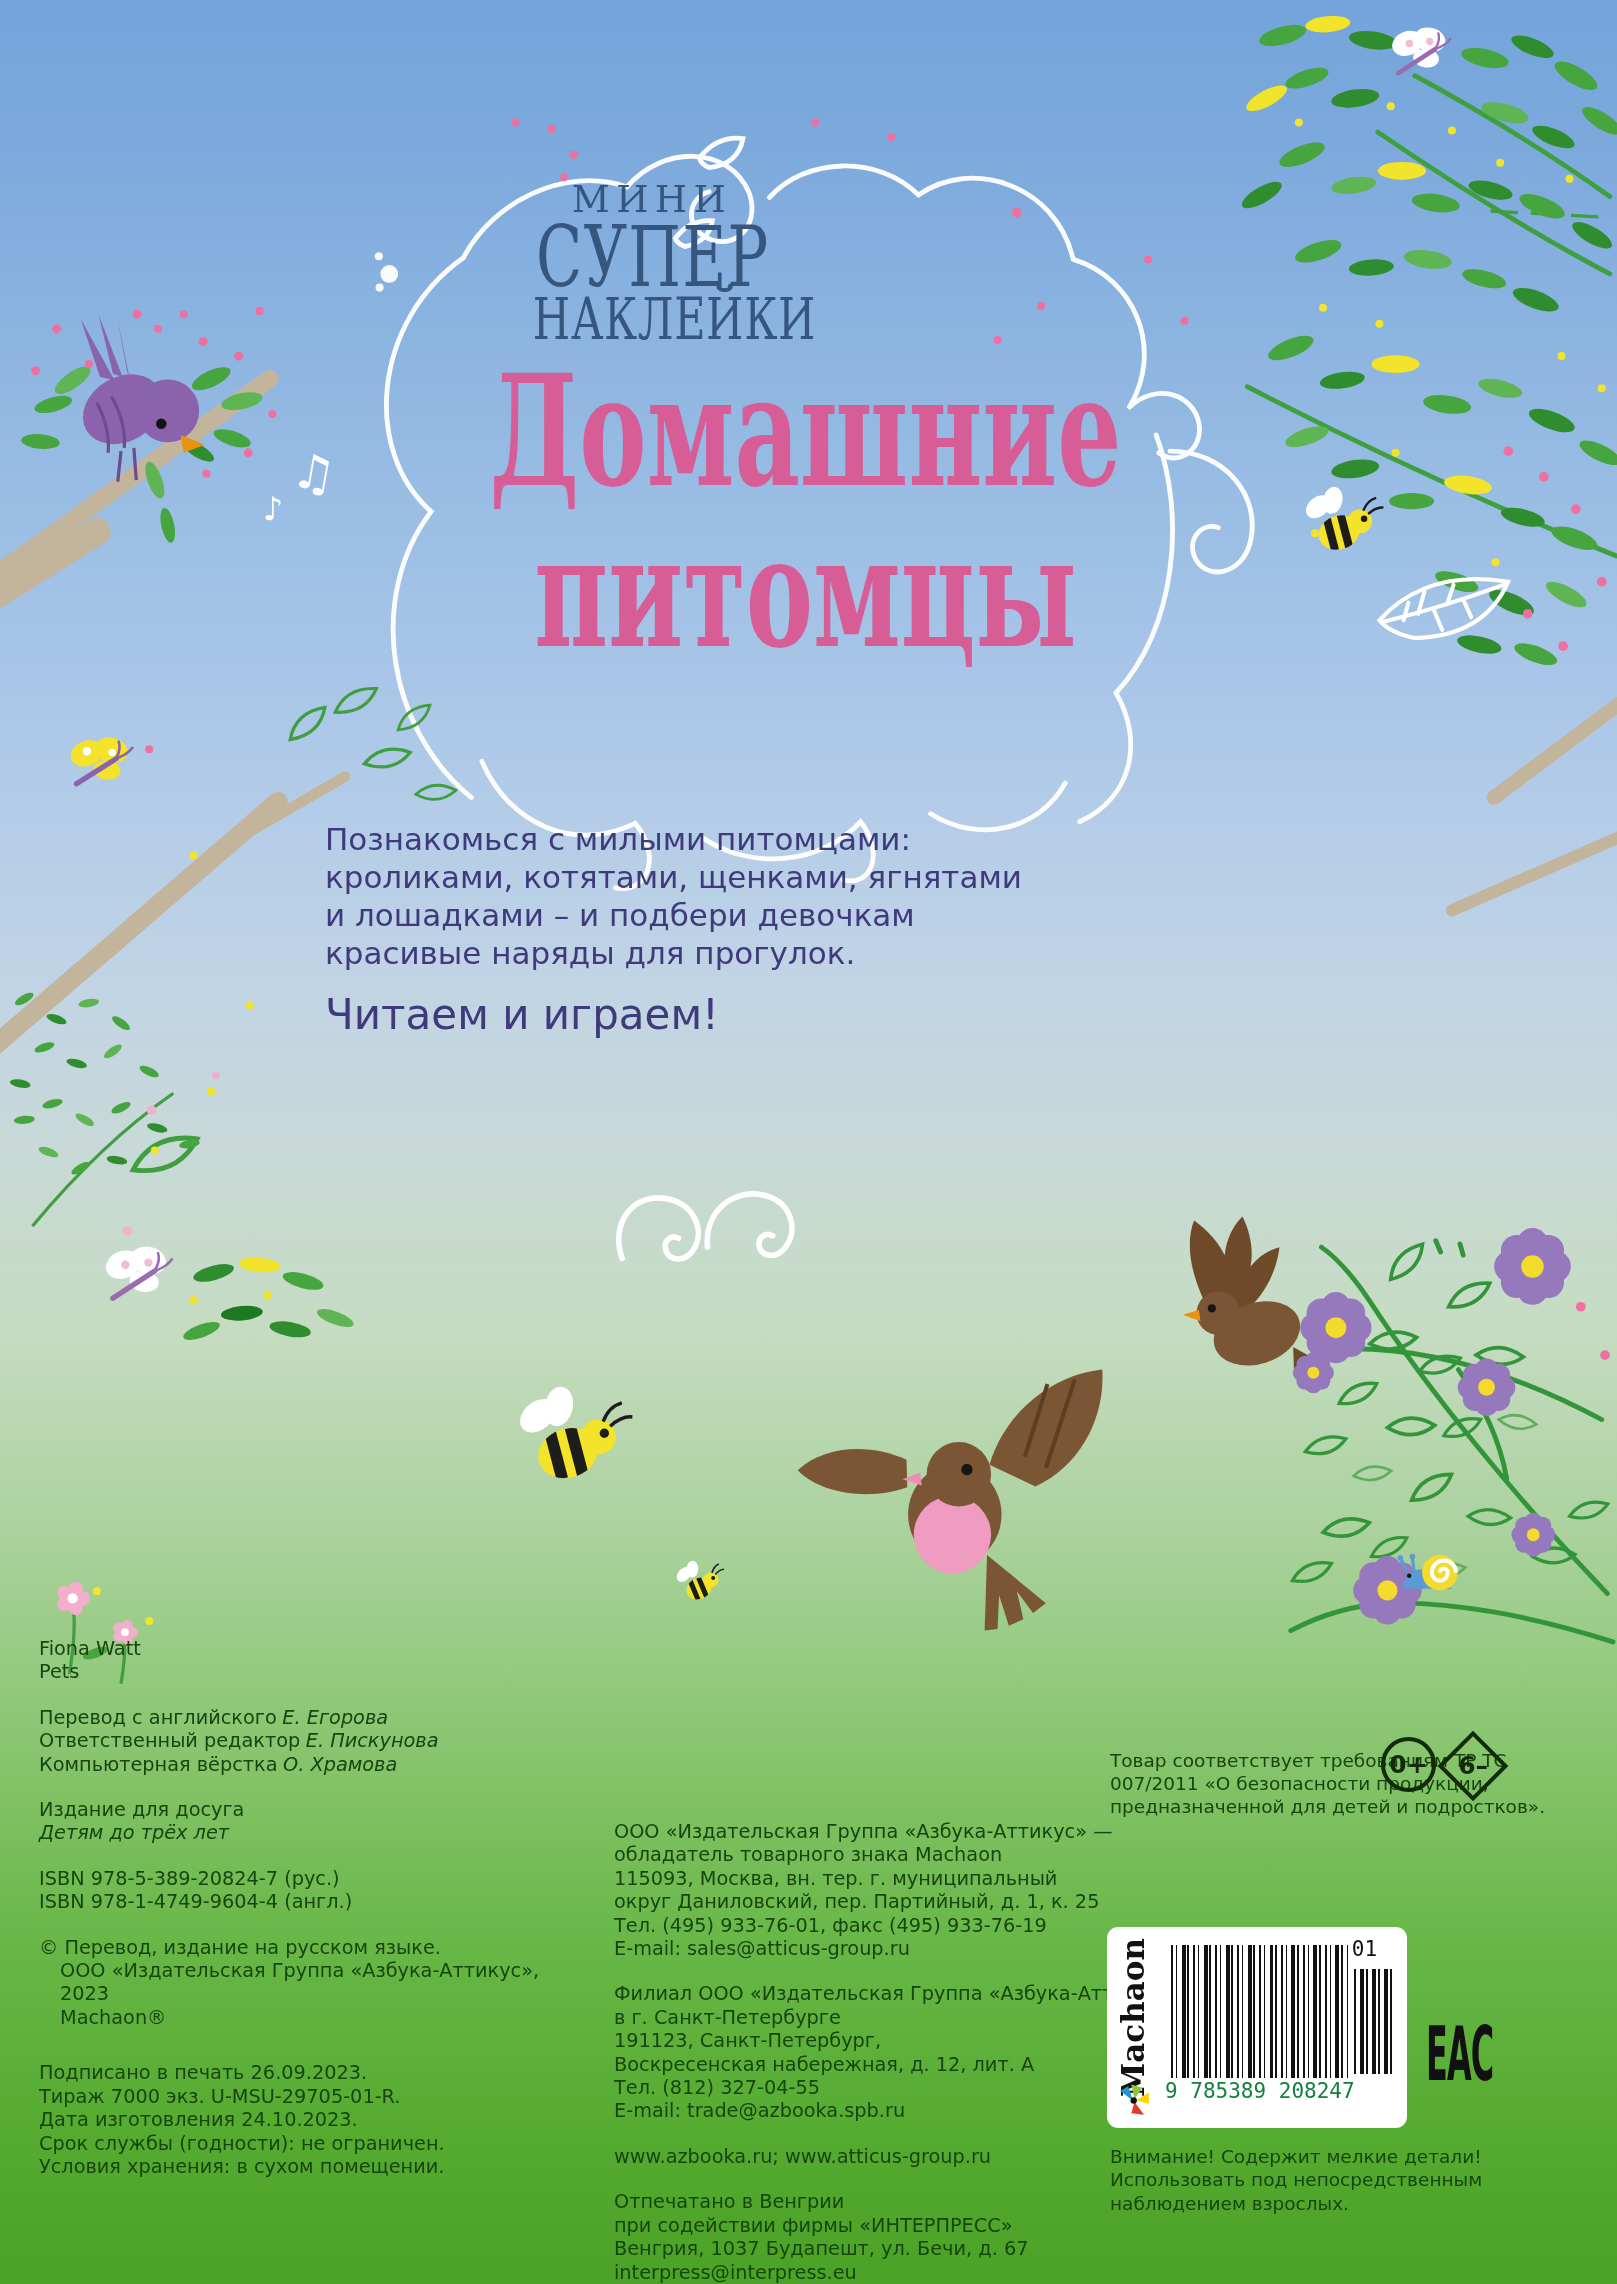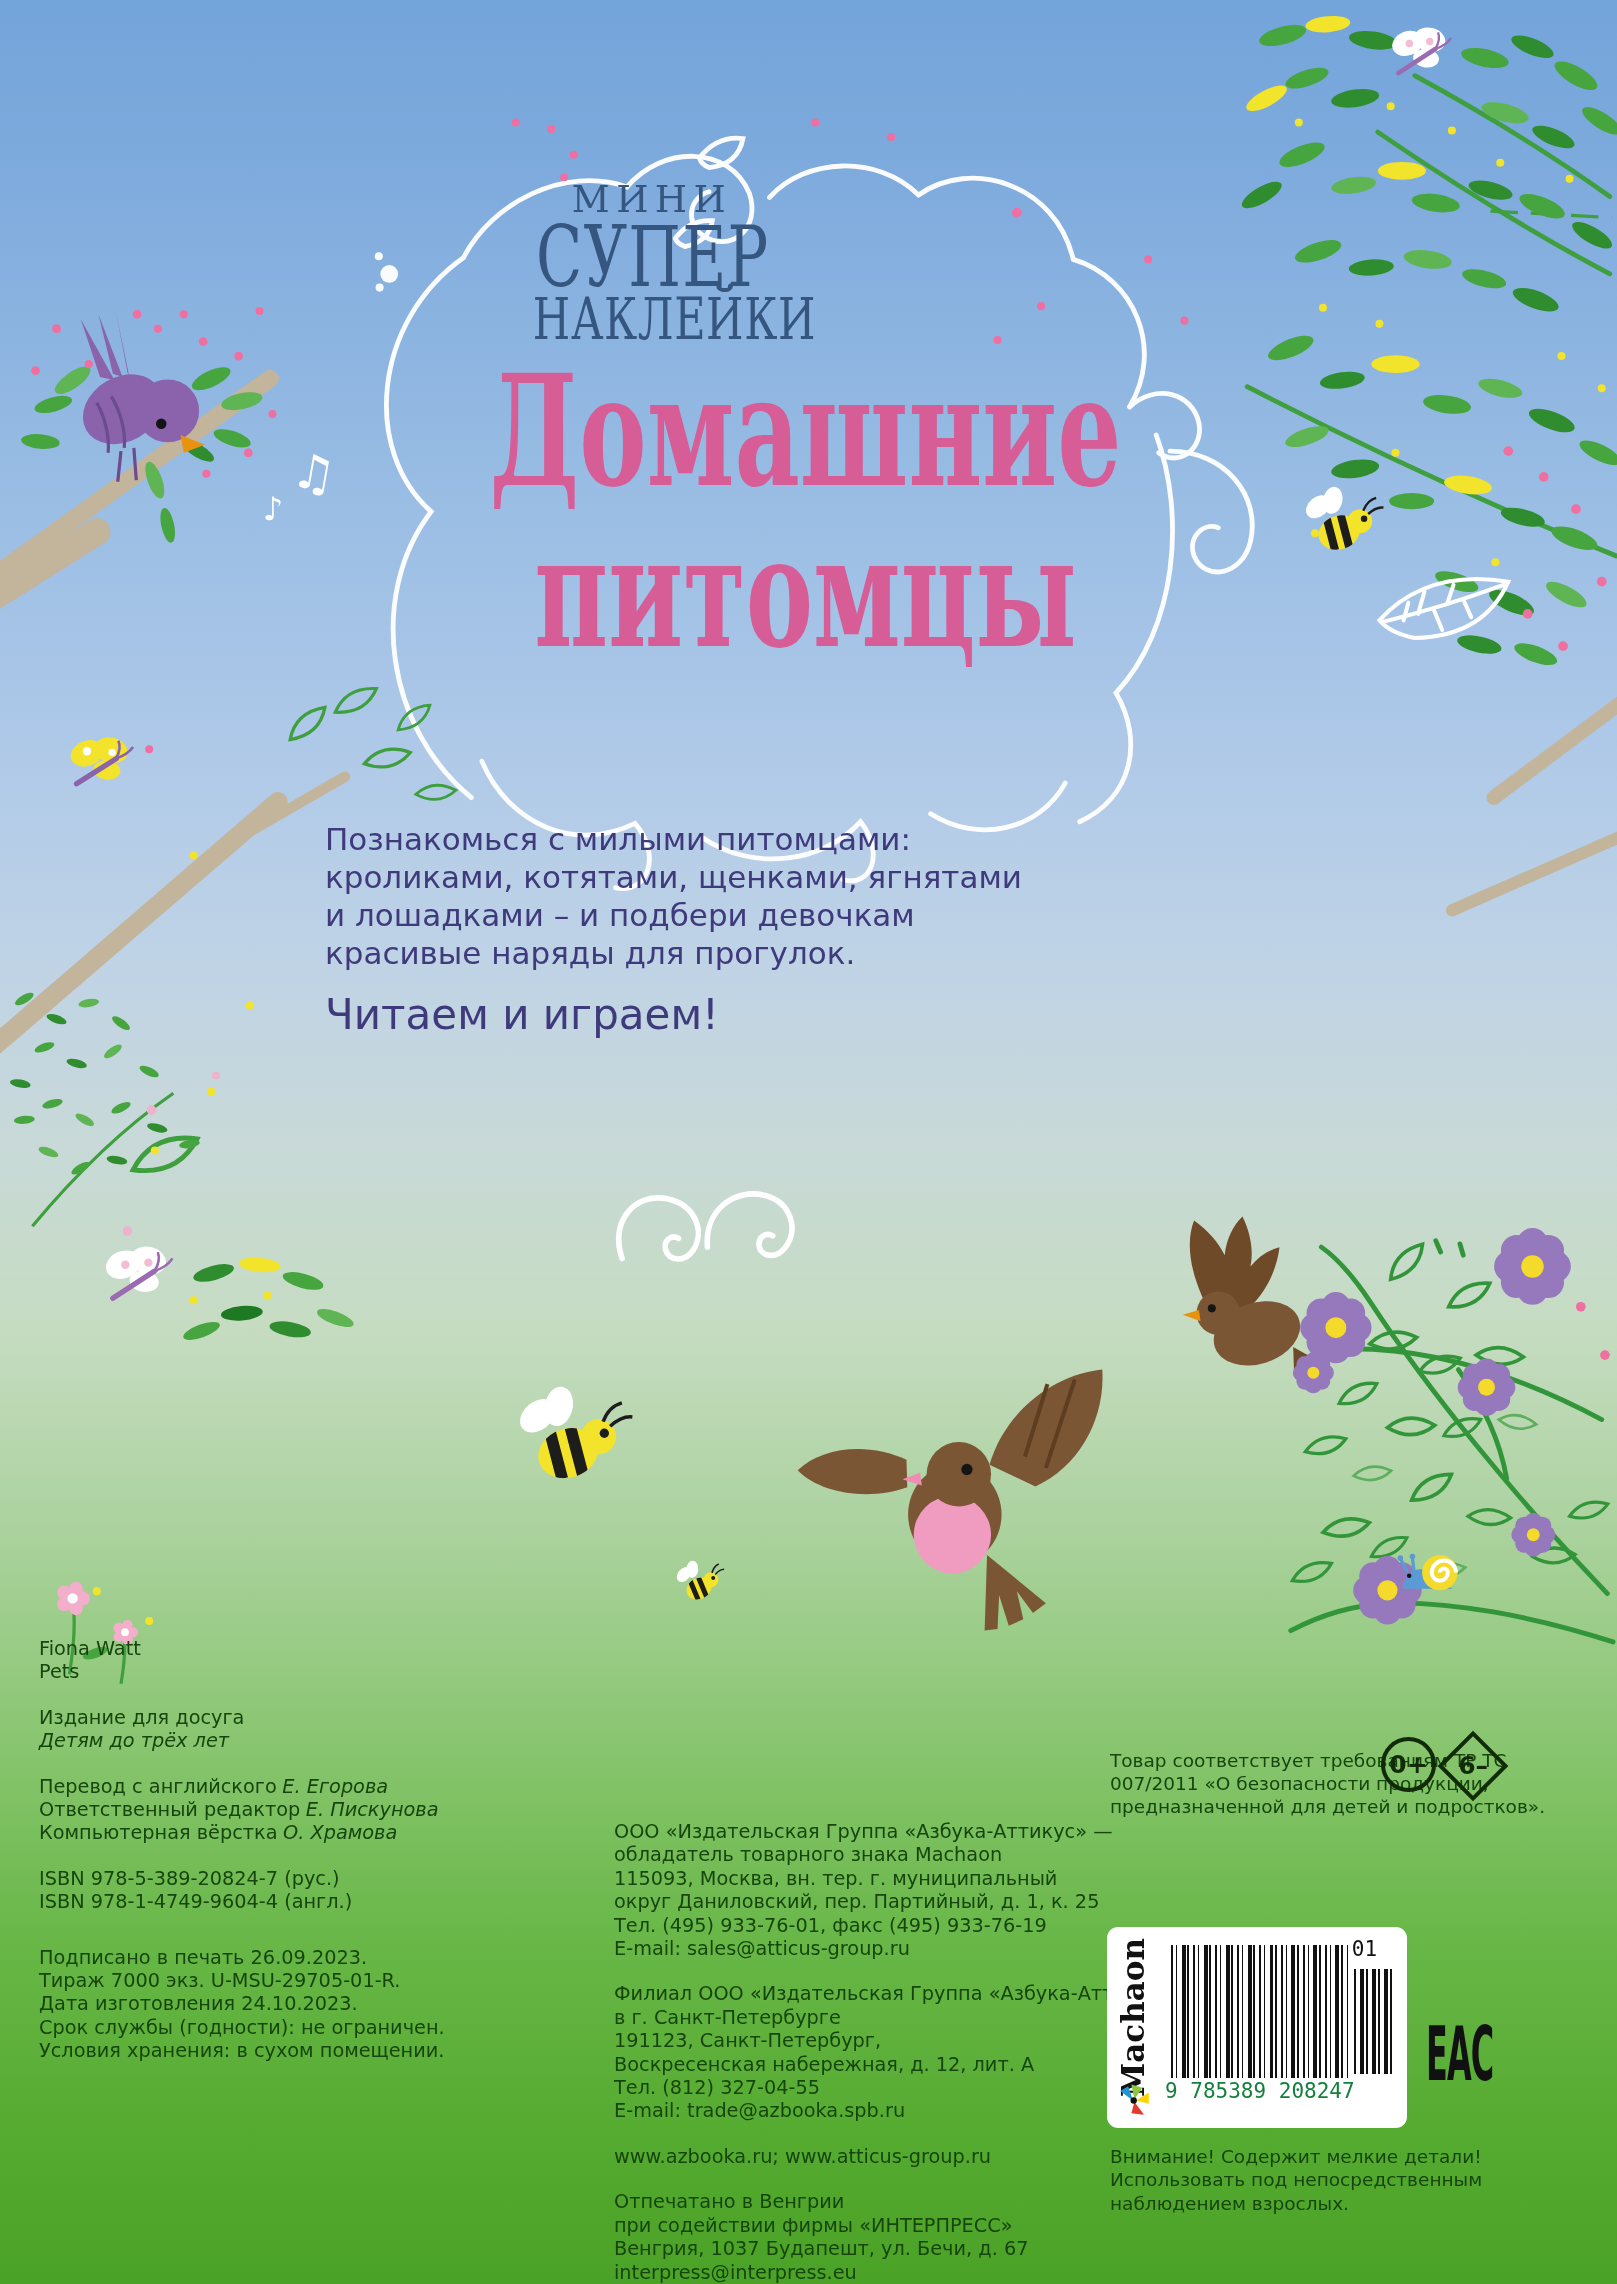--- a/index.html
+++ b/index.html
@@ -469,36 +469,41 @@
 красивые наряды для прогулок.</div>
     <div class="desc-head">Читаем и играем!</div>
   </section>
 
   <div class="imprint col-left">
     <div class="grp">
       <div>Fiona Watt</div>
       <div>Pets</div>
     </div>
     <div class="grp">
-      <div>Издание для досуга</div>
-      <div class="it">Детям до трёх лет</div>
-    </div>
-    <div class="grp">
       <div class="credit">
         <span>Перевод с английского</span><span class="it">Е. Егорова</span>
       </div>
       <div class="credit">
         <span>Ответственный редактор</span><span class="it">Е. Пискунова</span>
       </div>
       <div class="credit">
         <span>Компьютерная вёрстка</span><span class="it">О. Храмова</span>
       </div>
     </div>
+    <div class="grp">
+      <div>Издание для досуга</div>
+      <div class="it">Детям до трёх лет</div>
+    </div>
     <div class="grp pre">ISBN 978-5-389-20824-7 (рус.)
 ISBN 978-1-4749-9604-4 (англ.)</div>
+    <div class="grp">
+      <div>© Перевод, издание на русском языке.</div>
+      <div class="indent2">ООО «Издательская Группа «Азбука-Аттикус», 2023</div>
+      <div class="indent2">Machaon®</div>
+    </div>
     <div class="grp-last"></div>
     <div class="pre">Подписано в печать 26.09.2023.
 Тираж 7000 экз. U-MSU-29705-01-R.
 Дата изготовления 24.10.2023.
 Срок службы (годности): не ограничен.
 Условия хранения: в сухом помещении.</div>
   </div>
 
   <div class="imprint col-mid">
     <div class="grp pre">ООО «Издательская Группа «Азбука-Аттикус» —

